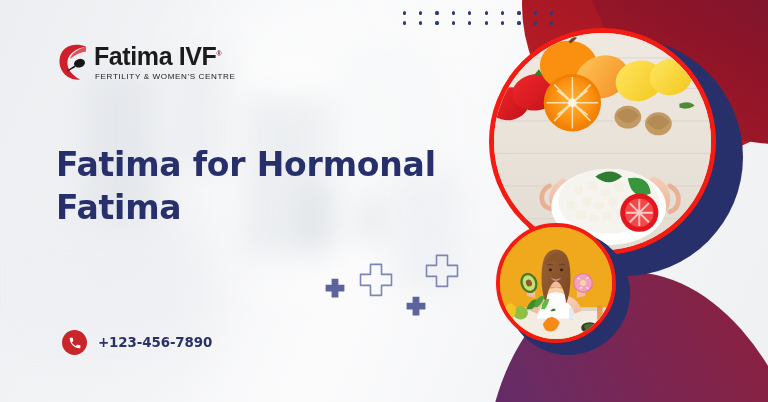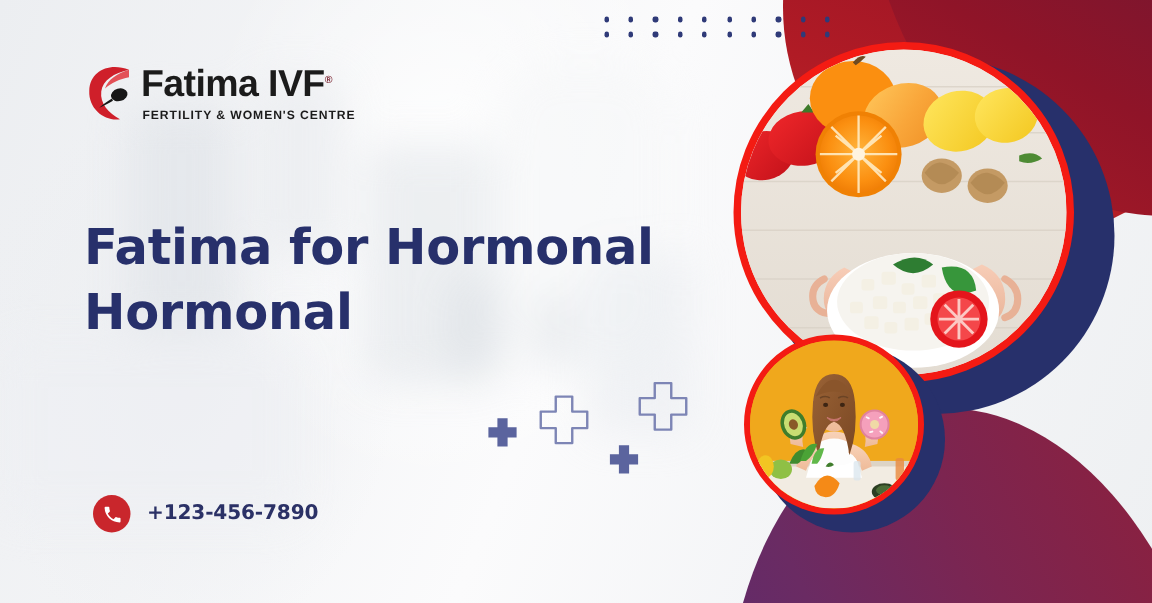--- a/index.html
+++ b/index.html
@@ -139,21 +139,21 @@
     white-space: nowrap;
   }
   .logo-reg {
     font-size: 7px;
     vertical-align: super;
     color: #7a2330;
     font-weight: 700;
   }
   .logo-sub {
     font-family: "Liberation Sans", sans-serif;
-    font-weight: 700;
+    font-weight: 400;
     font-size: 8.1px;
     letter-spacing: 0.62px;
     color: #1b1b1b;
     white-space: nowrap;
     margin-top: 2px;
     padding-left: 1px;
   }
 
   
   .headline {
@@ -323,21 +323,21 @@
       </svg>
     </div>
     <div class="logo-text">
       <div class="logo-name"><span>Fatima IVF</span><span class="logo-reg">®</span></div>
       <div class="logo-sub">FERTILITY &amp; WOMEN'S CENTRE</div>
     </div>
   </div>
 
   <div class="headline">
     <div>Fatima for Hormonal</div>
-    <div>Hormonal</div>
+    <div>Fatima</div>
   </div>
 
   <div class="contact">
     <div class="contact-item">
       <span class="cicon">
         <svg viewBox="0 0 24 24" width="14" height="14" aria-hidden="true">
           <path fill="#ffffff" d="M6.6 10.8c1.4 2.8 3.8 5.1 6.6 6.6l2.2-2.2c.3-.3.7-.4 1.1-.2 1.2.4 2.4.6 3.7.6.6 0 1 .4 1 1V20c0 .6-.4 1-1 1C10.6 21 3 13.4 3 4c0-.6.4-1 1-1h3.4c.6 0 1 .4 1 1 0 1.3.2 2.5.6 3.7.1.4 0 .8-.2 1.1l-2.2 2z"></path>
         </svg>
       </span>
       <span class="ctext">+123-456-7890</span>

